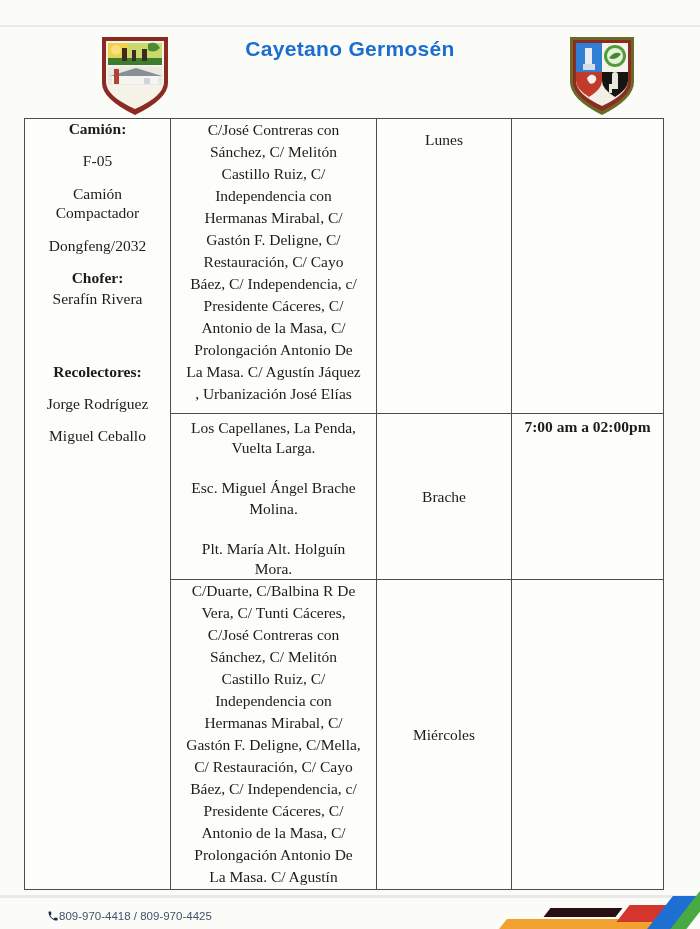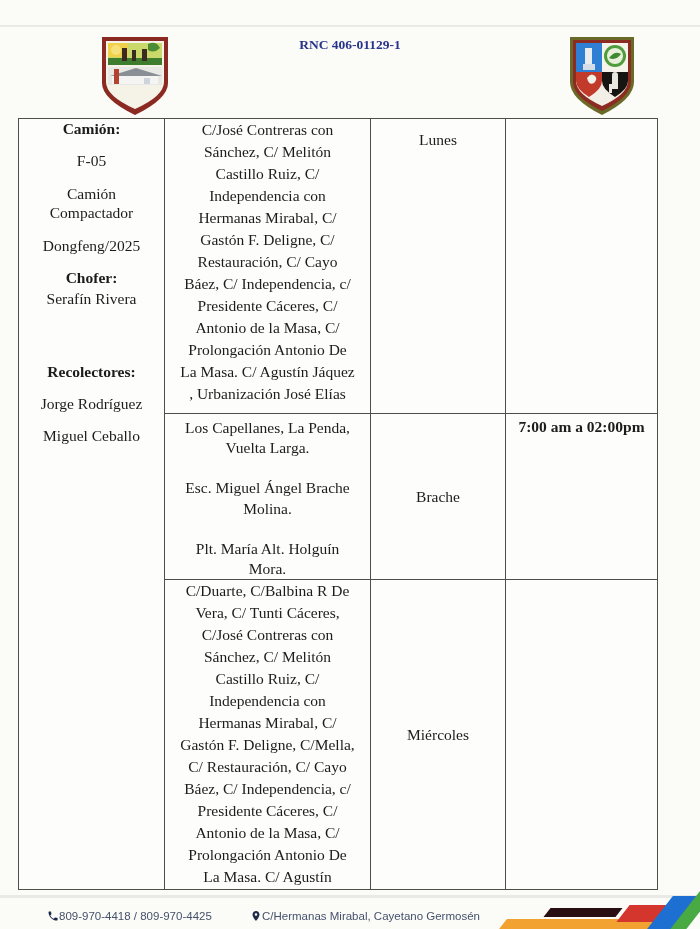--- a/index.html
+++ b/index.html
@@ -29,21 +29,21 @@
     font-family:"Liberation Sans", sans-serif;
     line-height:1.1;
     padding-top:4px;
   }
   .doc-title{font-size:25px;font-weight:bold;color:#111;letter-spacing:.5px;}
   .doc-subtitle{font-size:21px;font-weight:bold;color:#1b6ed0;margin-top:3px;letter-spacing:.3px;}
   .doc-rnc{font-size:13.5px;font-weight:bold;color:#27348b;margin-top:4px;font-family:"Liberation Serif", serif;}
 
   
   table.sched{
-    position:absolute;left:18px;top:118px;
+    position:absolute;left:24px;top:118px;
     width:635px;height:770px;
     border-collapse:collapse;table-layout:fixed;
     background:#fdfdfb;
   }
   table.sched td{
     border:1.4px solid #4f4d4a;
     font-size:15.5px;
     vertical-align:top;
     padding:0;
     overflow:hidden;
@@ -121,21 +121,21 @@
         <path d="M52 10 q8 -4 12 4 q-6 6 -12 2 z" fill="#4c8c34"></path>
         <rect x="12" y="33" width="54" height="18" fill="#e8e8e4"></rect>
         <path d="M14 42 L40 34 L66 42 z" fill="#8a8f96"></path>
         <rect x="16" y="42" width="46" height="8" fill="#f4f4f2"></rect>
         <rect x="18" y="35" width="5" height="15" fill="#b5412f"></rect>
         <rect x="48" y="44" width="6" height="6" fill="#cfd4da"></rect>
       </svg>
     </div>
 
     <div class="header-text">
-      <div class="doc-rnc">RNC 406-01129-1</div>
+      <div class="doc-subtitle">Cayetano Germosén</div>
     </div>
 
     <div class="crest right">
       <svg viewBox="0 0 78 84" width="78" height="84">
         <path d="M7 3 h64 v45 q0 17 -32 33 q-32 -16 -32 -33 z" fill="#6a6a28"></path>
         <path d="M10 6 h58 v42 q0 15 -29 29 q-29 -14 -29 -29 z" fill="#8c2b22"></path>
         <path d="M13 9 h52 v38 q0 13 -26 25 q-26 -12 -26 -25 z" fill="#f2efe6"></path>
         <rect x="13" y="9" width="26" height="29" fill="#2f7fd4"></rect>
         <rect x="22" y="14" width="7" height="22" fill="#e9edf2"></rect>
         <rect x="20" y="30" width="12" height="6" fill="#d7dde6"></rect>
@@ -154,21 +154,21 @@
   </div>
 
   <table class="sched">
     <tbody>
         <tr class="r1">
       <td class="truck-cell" rowspan="3">
         <div class="blk bold">Camión:</div>
         <div class="blk">F-05</div>
         <div class="blk" style="white-space:pre-line">Camión
 Compactador</div>
-        <div class="blk">Dongfeng/2025</div>
+        <div class="blk">Dongfeng/2032</div>
         <div class="blk tight bold">Chofer:</div>
         <div class="blk">Serafín Rivera</div>
         <div class="gap-big"></div>
         <div class="blk bold">Recolectores:</div>
         <div class="blk">Jorge Rodríguez</div>
         <div class="blk">Miguel Ceballo</div>
       </td>
       <td class="route-cell">C/José Contreras con
 Sánchez, C/ Melitón
 Castillo Ruiz,  C/
@@ -220,28 +220,20 @@
 
   <div class="footer">
     <div class="footer-item phones">
       <span class="f-icon">
         <svg viewBox="0 0 24 24">
             <path d="M6.6 10.8c1.5 2.9 3.8 5.2 6.7 6.7l2.2-2.2c.3-.3.7-.4 1.1-.2 1.1.4 2.3.6 3.6.6.6 0 1 .4 1 1V20c0 .6-.4 1-1 1C10.8 21 3 13.2 3 3.8c0-.6.4-1 1-1h3.3c.6 0 1 .4 1 1 0 1.2.2 2.4.6 3.6.1.4 0 .8-.2 1.1l-2.1 2.3z"></path>
           </svg>
       </span>
       <span>809-970-4418 / 809-970-4425</span>
     </div>
-    <div class="footer-item address">
-      <span class="f-icon">
-        <svg viewBox="0 0 24 24">
-            <path d="M12 2C8.1 2 5 5.1 5 9c0 5.2 7 13 7 13s7-7.8 7-13c0-3.9-3.1-7-7-7zm0 9.5c-1.4 0-2.5-1.1-2.5-2.5S10.6 6.5 12 6.5s2.5 1.1 2.5 2.5-1.1 2.5-2.5 2.5z"></path>
-          </svg>
-      </span>
-      <span>C/Hermanas Mirabal, Cayetano Germosén</span>
-    </div>
     <div class="stripes">
       <div class="stripe orange"></div>
       <div class="stripe dark"></div>
       <div class="stripe red"></div>
       <div class="stripe blue"></div>
       <div class="stripe green"></div>
     </div>
   </div>
 
 </div>

